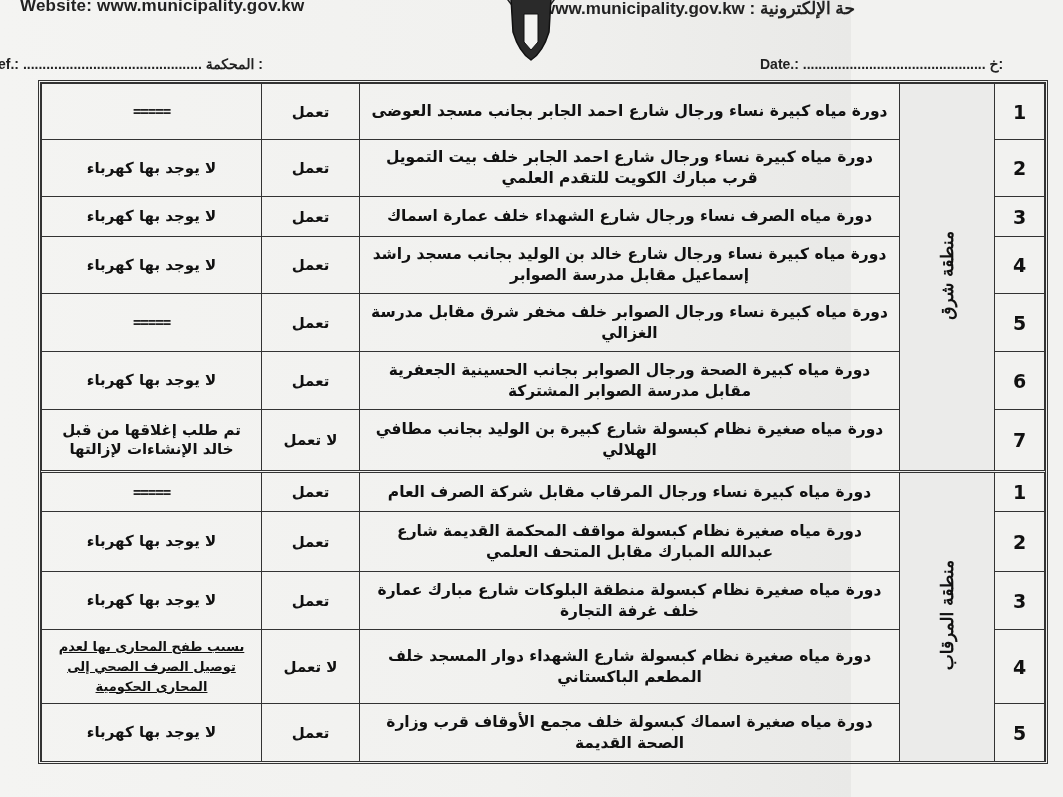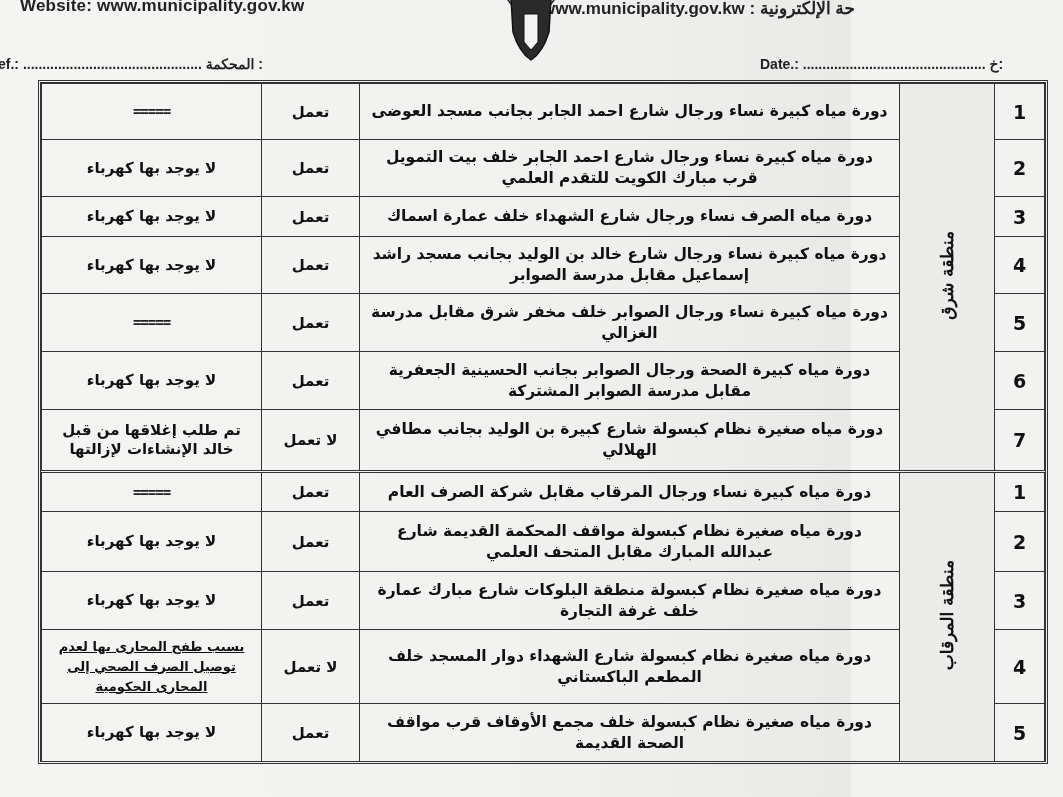--- a/index.html
+++ b/index.html
@@ -152,20 +152,20 @@
           <td class="note">لا يوجد بها كهرباء</td>
         </tr>
         <tr style="height:74px">
           <td class="num">4</td>
           <td class="desc">دورة مياه صغيرة نظام كبسولة شارع الشهداء دوار المسجد خلف المطعم الباكستاني</td>
           <td class="status">لا تعمل</td>
           <td class="note small">بسبب طفح المجارى بها لعدم توصيل الصرف الصحي إلى المجارى الحكومية</td>
         </tr>
         <tr style="height:58px">
           <td class="num">5</td>
-          <td class="desc">دورة مياه صغيرة نظام كبسولة خلف مجمع الأوقاف قرب مواقف الصحة القديمة</td>
+          <td class="desc">دورة مياه صغيرة اسماك كبسولة خلف مجمع الأوقاف قرب وزارة الصحة القديمة</td>
           <td class="status">تعمل</td>
           <td class="note">لا يوجد بها كهرباء</td>
         </tr>
       </tbody>
     </table>
   </div>
 </div>
 
 </body></html>

